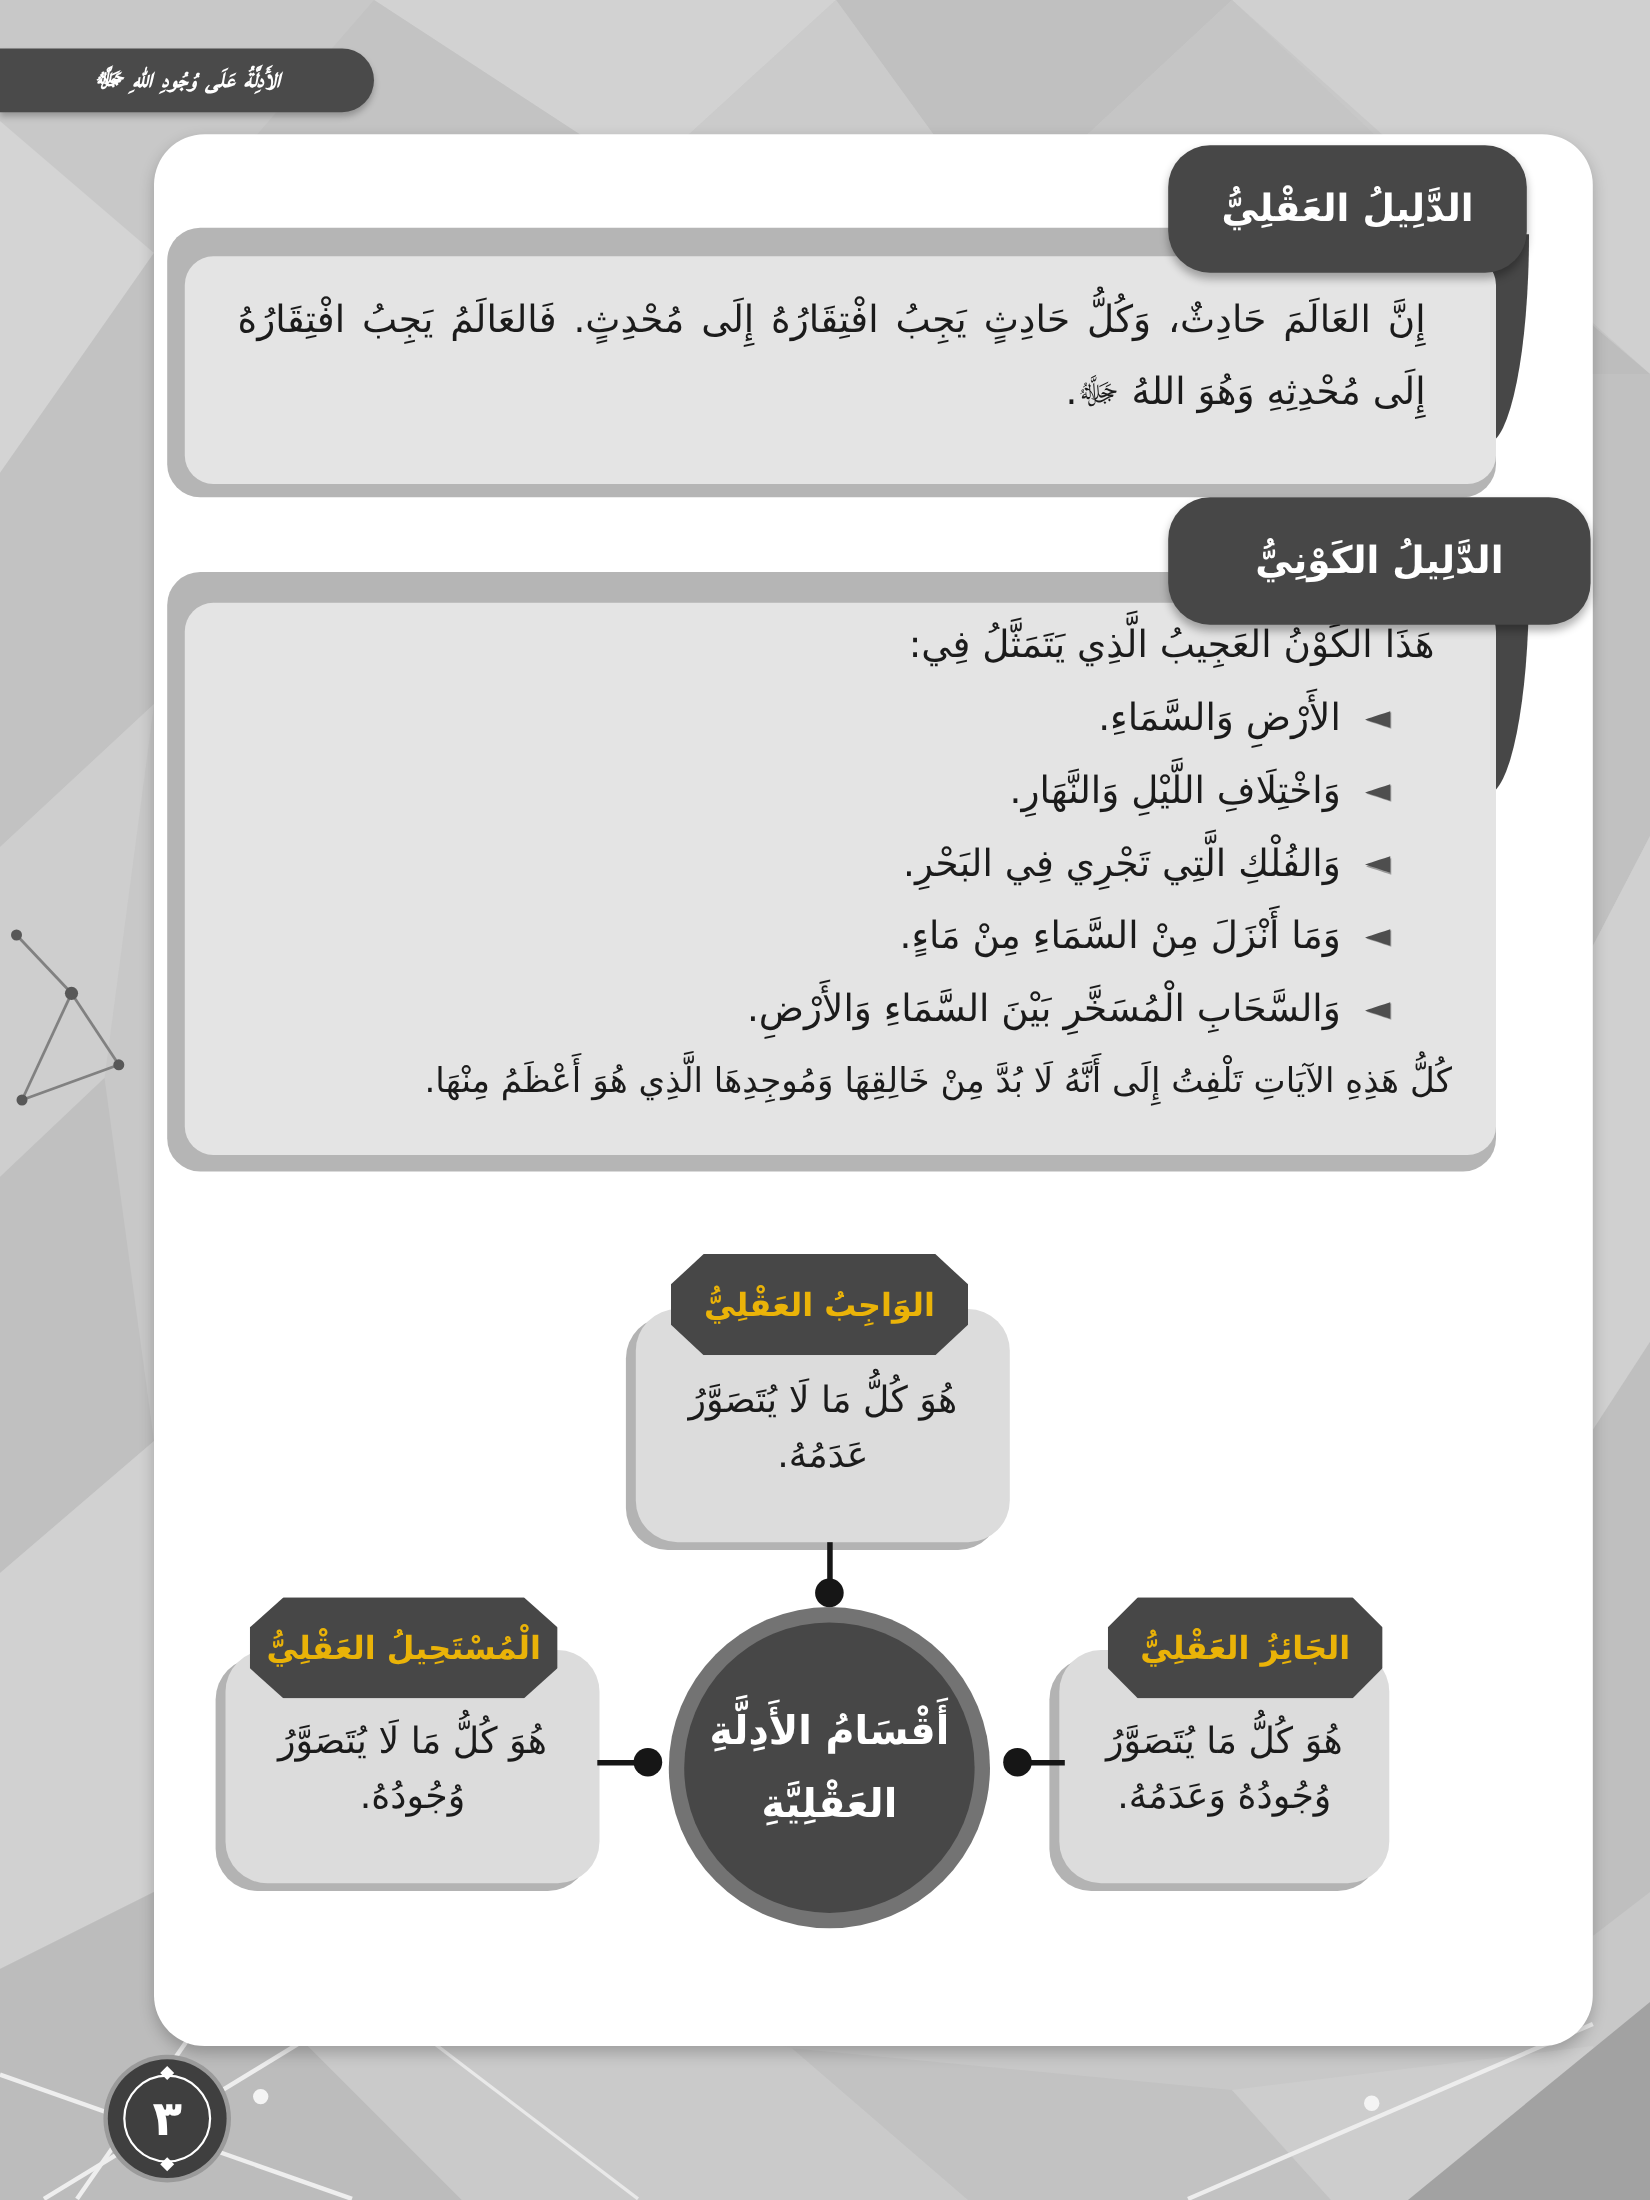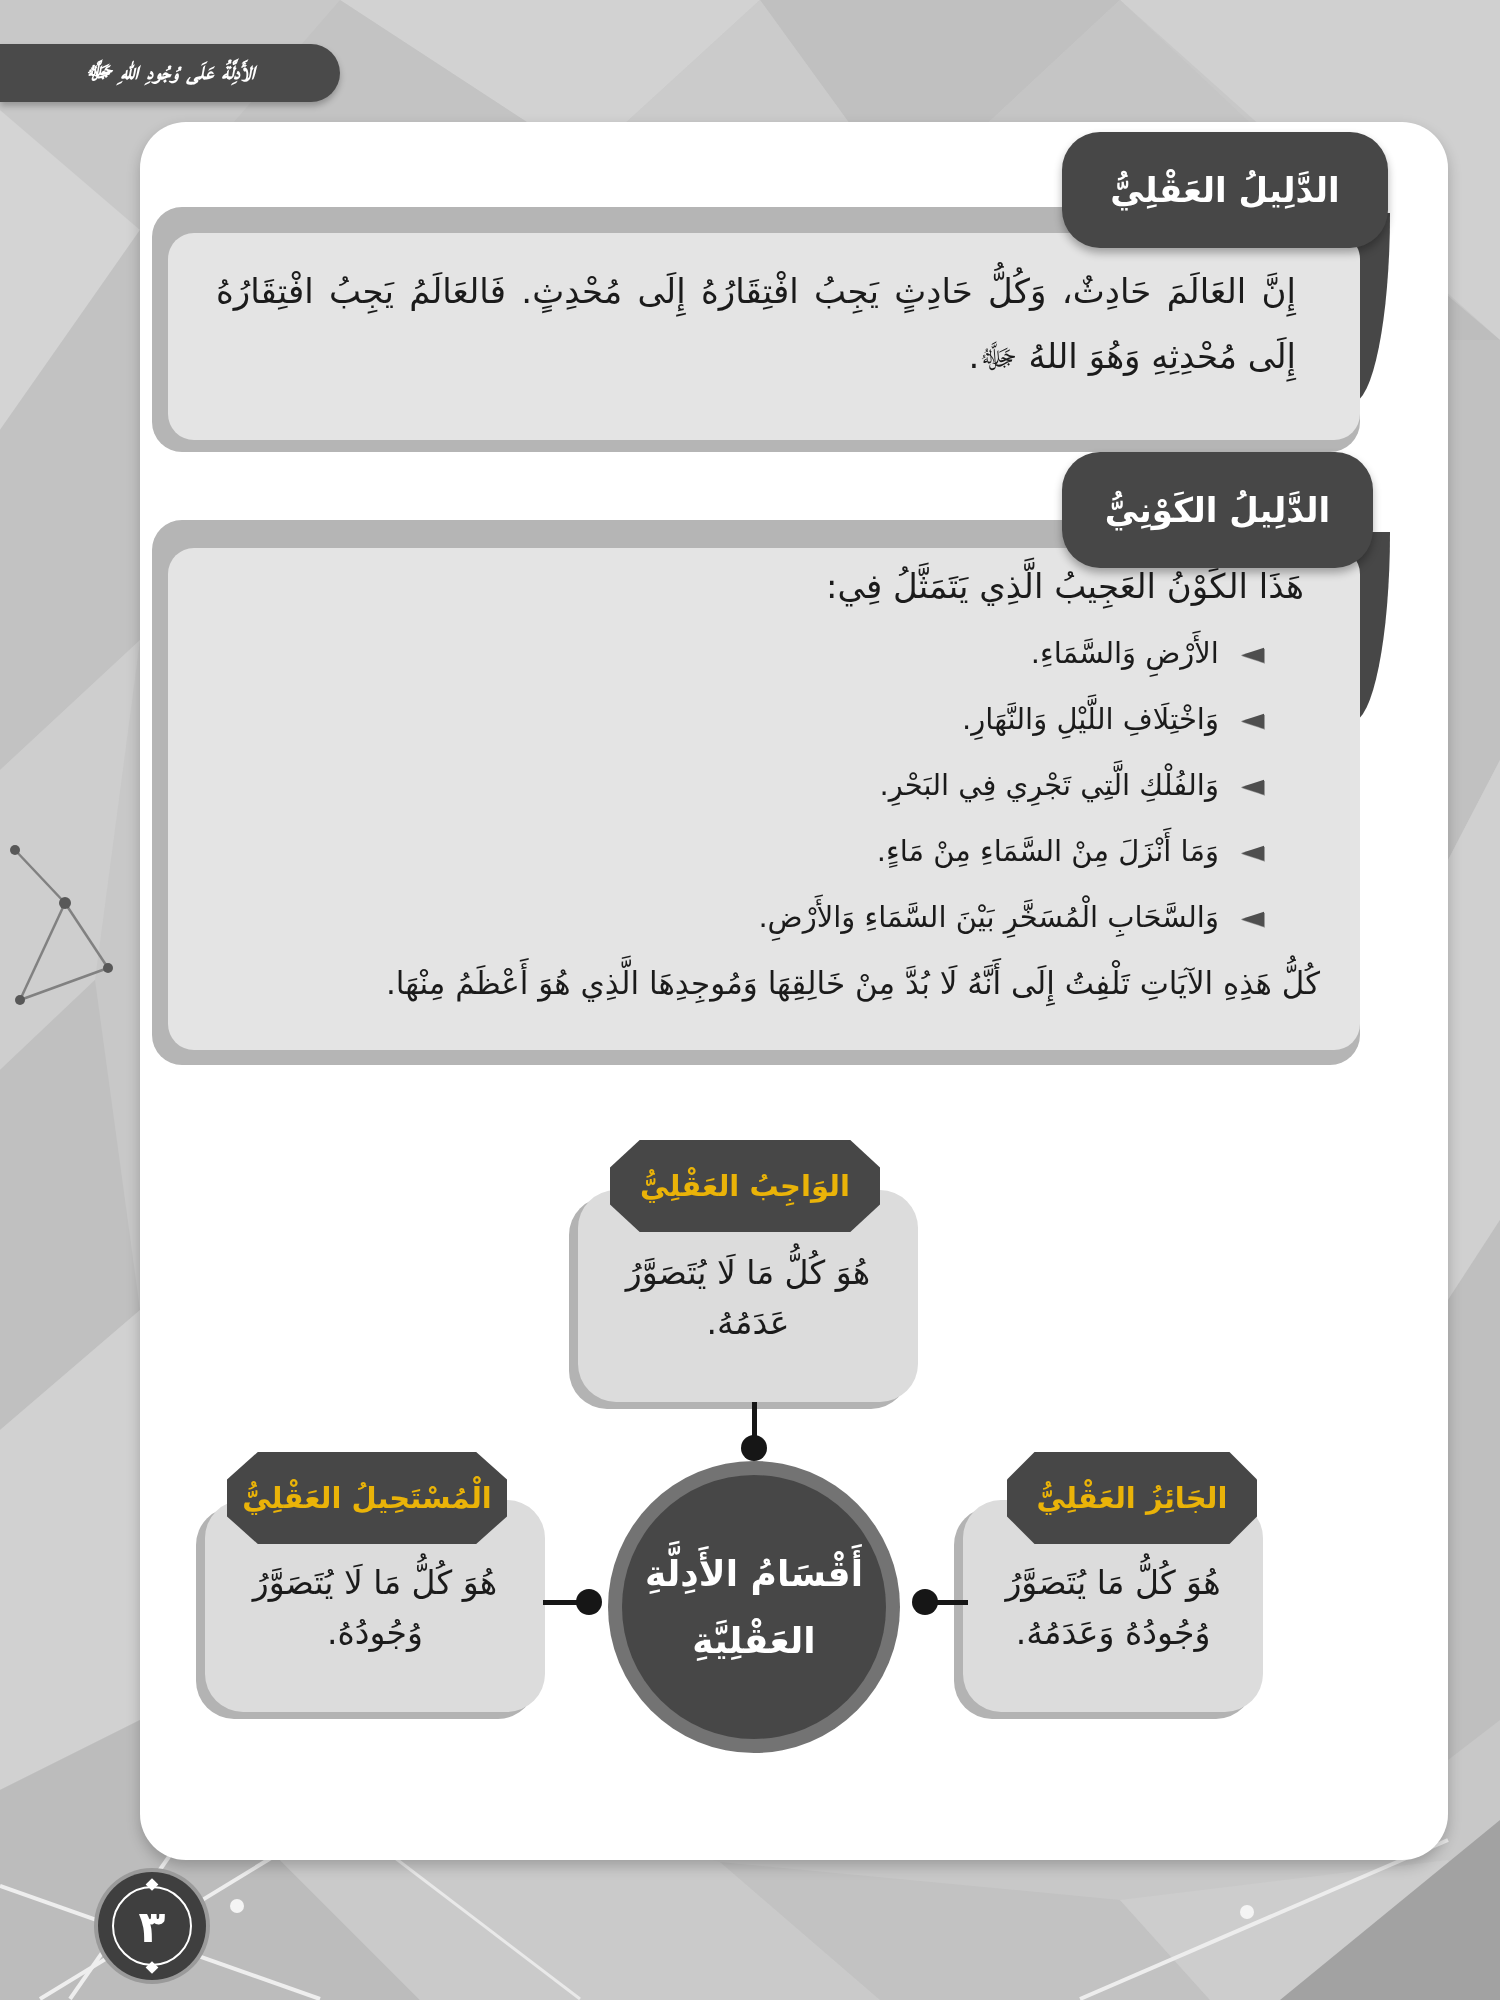--- a/index.html
+++ b/index.html
@@ -48,21 +48,21 @@
     color:#1b1b1b;font-size:34px;line-height:1.9;
     text-align:justify;text-align-last:right;
   }
   .intro-text{
     margin:0;padding:18px 56px 0 40px;
     color:#1b1b1b;font-size:34px;text-align:right;
   }
   ul.points{list-style:none;margin:14px 0 0 0;padding:0 96px 0 40px;}
   ul.points li{display:flex;align-items:center;height:66px;}
   .bullet-arrow{color:#4e4e4e;font-size:30px;margin-left:22px;line-height:1;text-shadow:1px 1px 0 #9a9a9a;}
-  .bullet-text{color:#1b1b1b;font-size:29px;}
+  .bullet-text{color:#1b1b1b;font-size:34px;}
   .conclusion-text{
     margin:0;padding:10px 40px 0 36px;
     color:#1b1b1b;font-size:31px;line-height:1.5;text-align:right;
   }
 
   
   .node-panel{
     background:#dcdcdc;border-radius:38px;z-index:2;direction:rtl;
     box-shadow:-9px 7px 0 #b3b3b3;
     display:flex;align-items:flex-start;justify-content:center;
@@ -191,21 +191,21 @@
       <span class="bullet-arrow">◄</span>
       <span class="bullet-text">وَمَا أَنْزَلَ مِنْ السَّمَاءِ مِنْ مَاءٍ.</span>
     </li>
     <li>
       <span class="bullet-arrow">◄</span>
       <span class="bullet-text">وَالسَّحَابِ الْمُسَخَّرِ بَيْنَ السَّمَاءِ وَالأَرْضِ.</span>
     </li>
   </ul>
   <p class="conclusion-text">كُلُّ هَذِهِ الآيَاتِ تَلْفِتُ إِلَى أَنَّهُ لَا بُدَّ مِنْ خَالِقِهَا وَمُوجِدِهَا الَّذِي هُوَ أَعْظَمُ مِنْهَا.</p>
 </div>
-<div class="abs tab" style="left:1062px;top:452px;width:311px;height:116px;">
+<div class="abs tab" style="left:1062px;top:452px;width:384px;height:116px;">
   <span>الدَّلِيلُ الكَوْنِيُّ</span>
 </div>
 
 <div class="abs node-panel" style="left:578px;top:1190px;width:340px;height:212px;">
   <p>هُوَ كُلُّ مَا لَا يُتَصَوَّرُ عَدَمُهُ.</p>
 </div>
 <div class="abs node-octagon" style="left:610px;top:1140px;width:270px;height:92px;">
   <span>الوَاجِبُ العَقْلِيُّ</span>
 </div>
 

